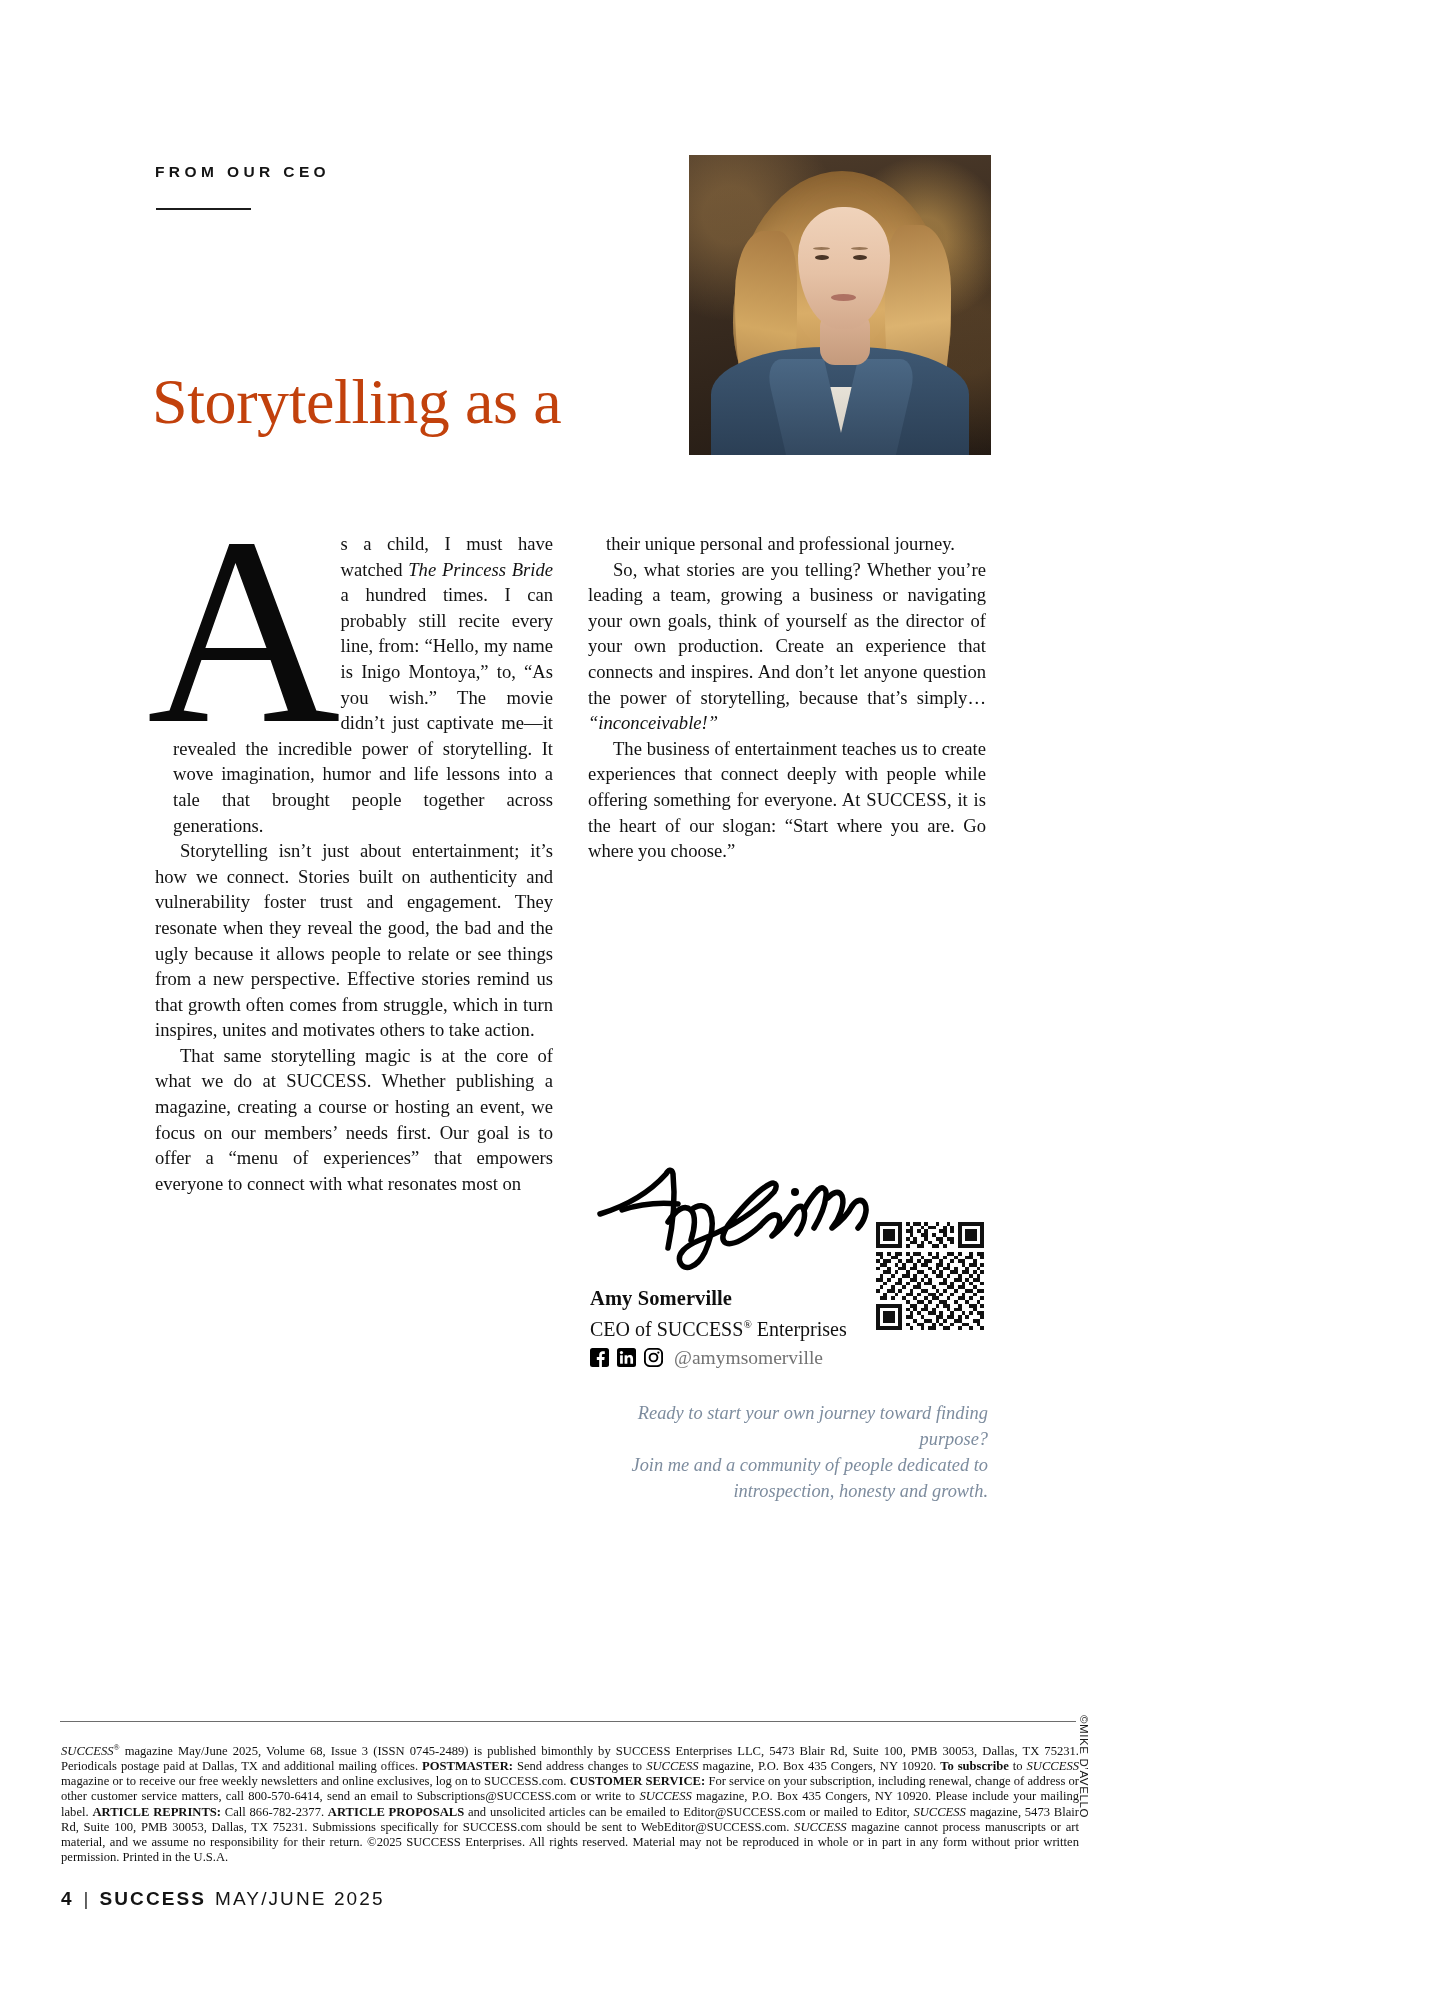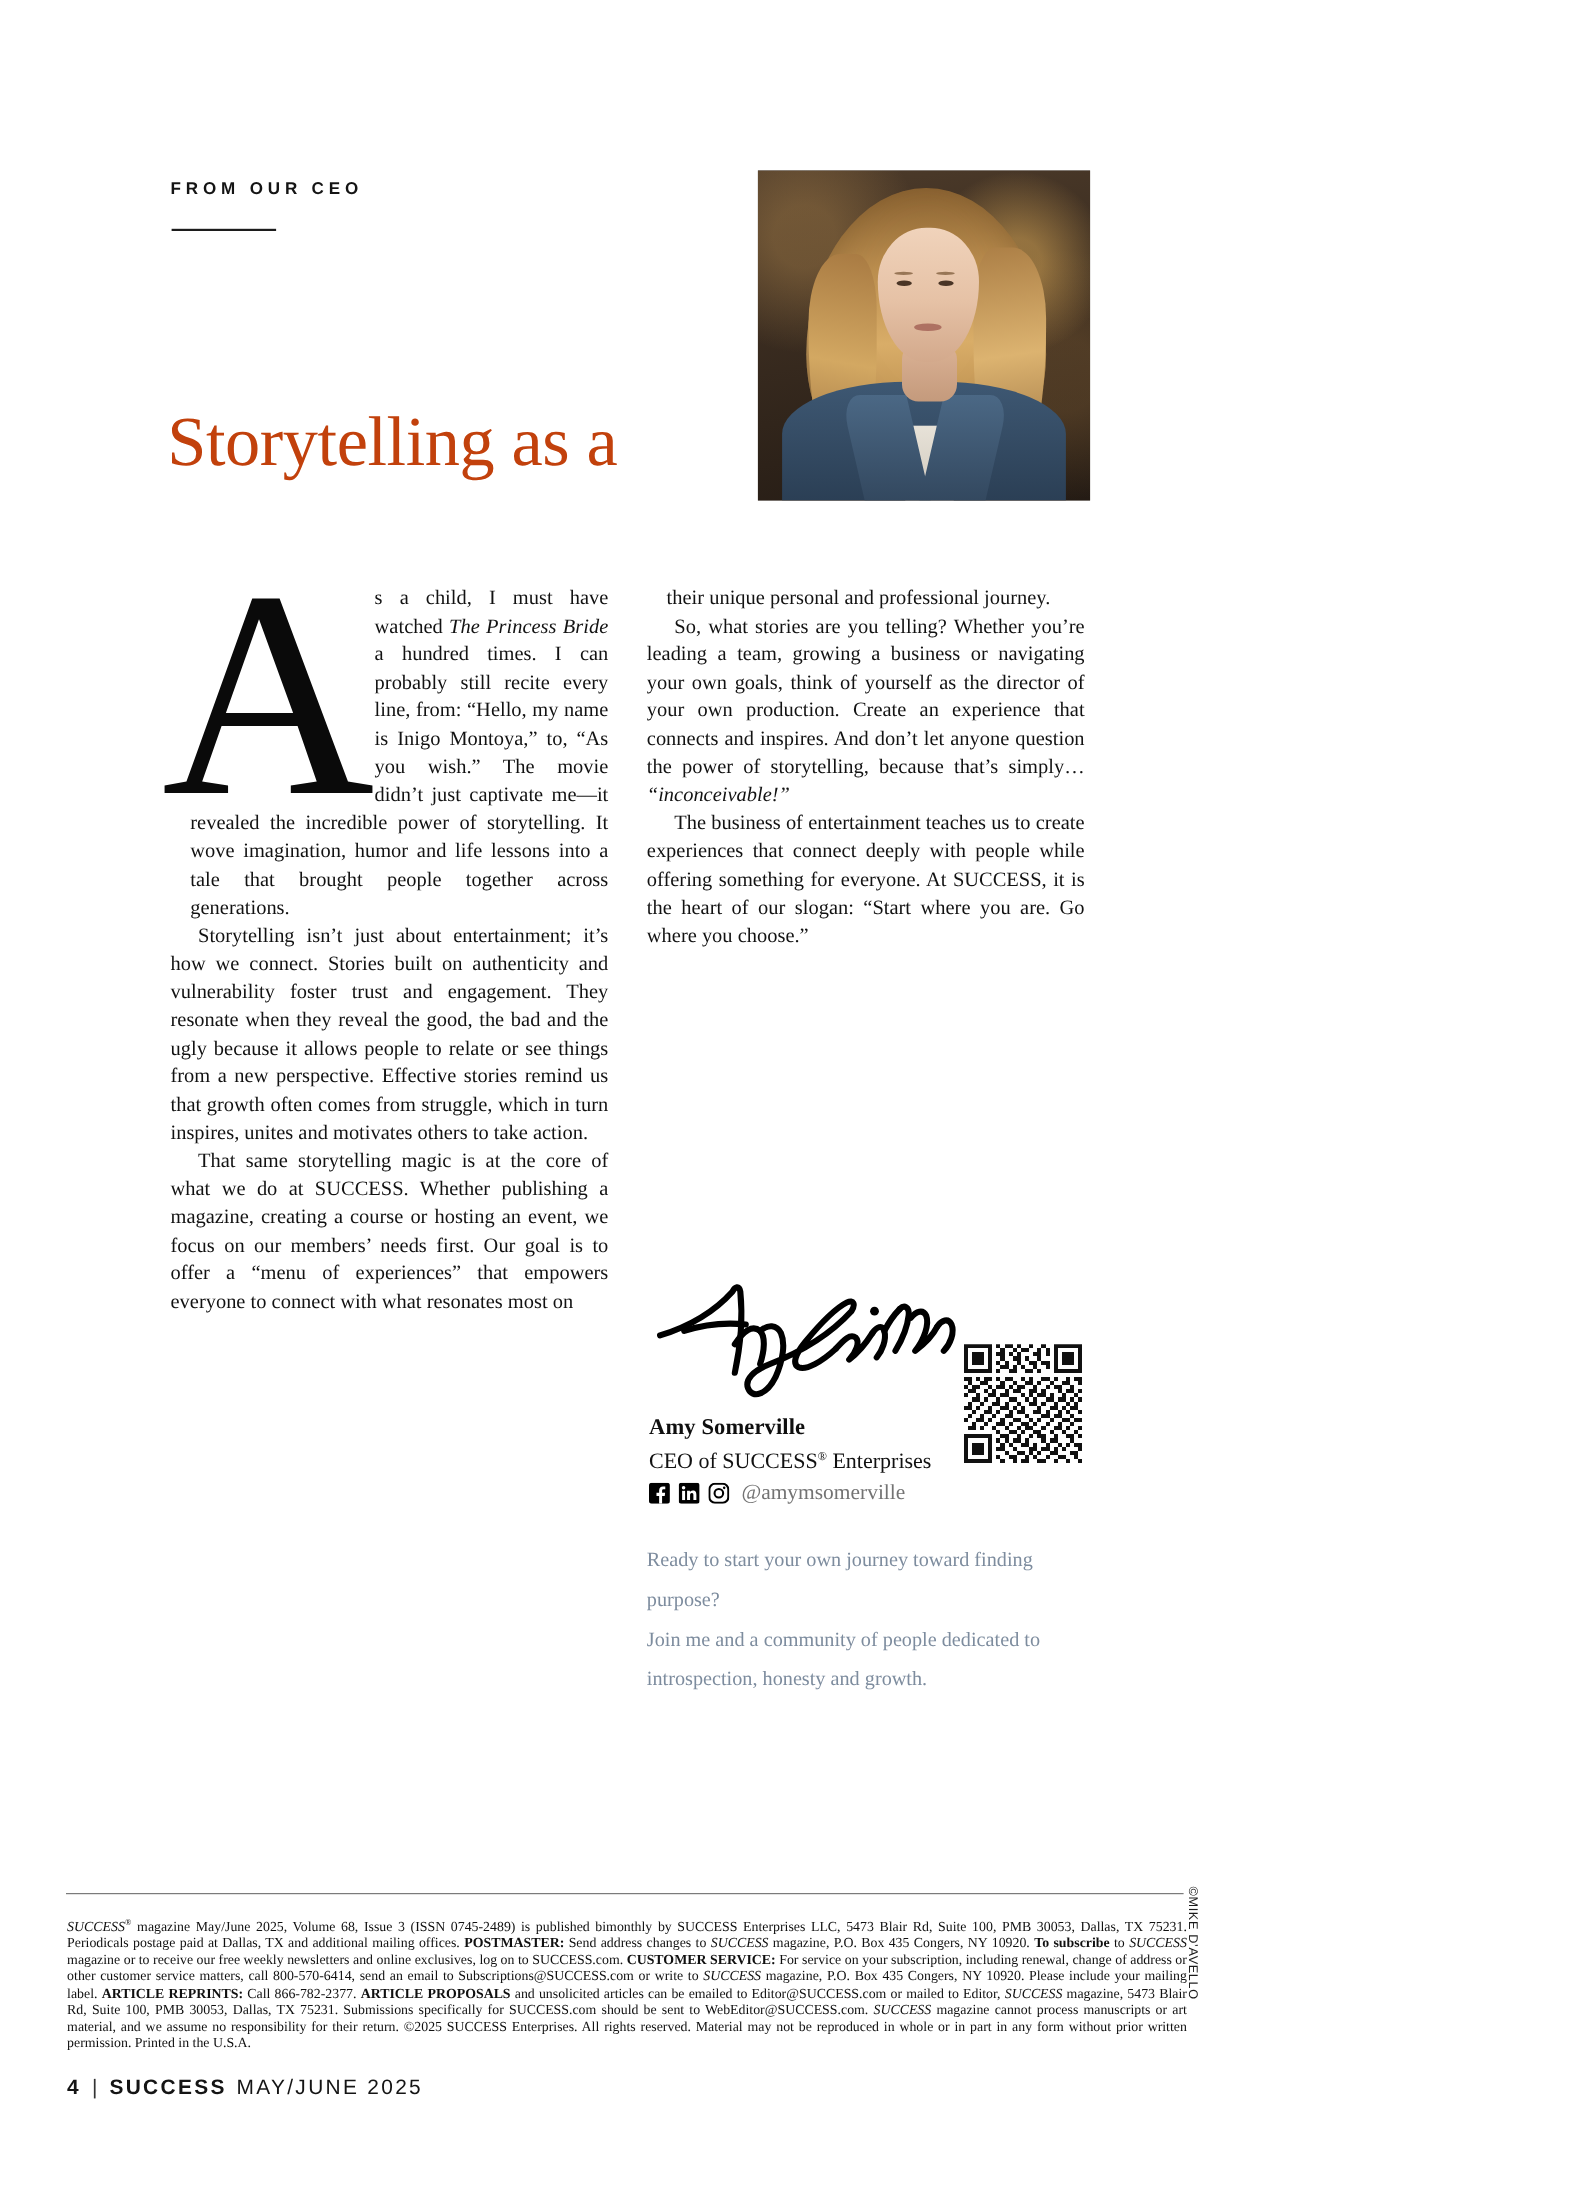--- a/index.html
+++ b/index.html
@@ -242,24 +242,25 @@
     width: 108px;
     height: 108px;
   }
 
   
   .pullquote {
     position: absolute;
     left: 588px;
     top: 1400px;
     width: 400px;
-    text-align: left;
-    font-family: "Liberation Serif", serif;
+    text-align: right;
+    font-family: "Liberation Serif", serif;
+    font-style: italic;
     font-size: 18.4px;
-    line-height: 36px;
+    line-height: 26px;
     color: #7d8c9e;
   }
 
   
   .bottom-rule {
     position: absolute;
     left: 60px;
     top: 1721px;
     width: 1016px;
     height: 1px;

